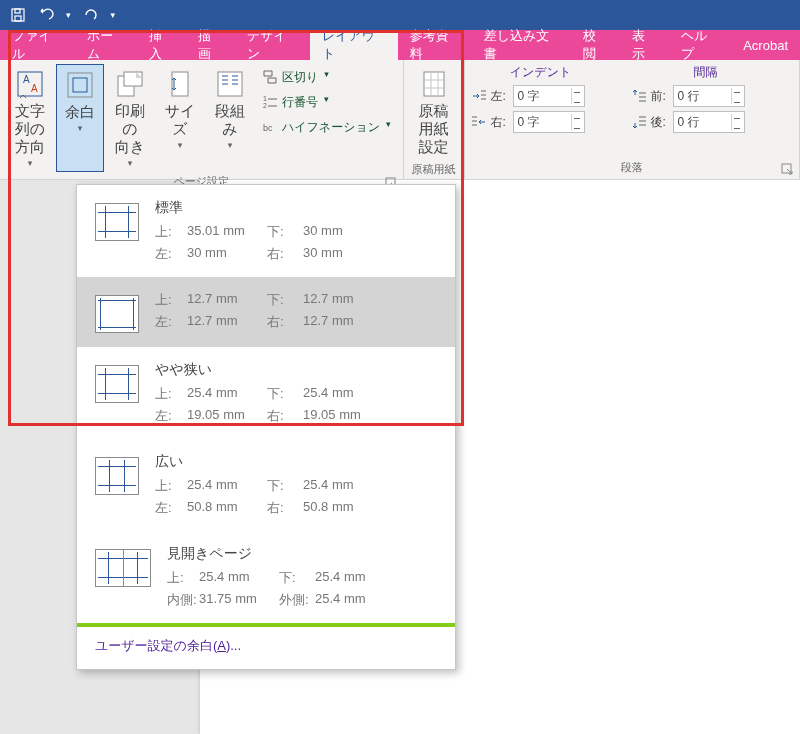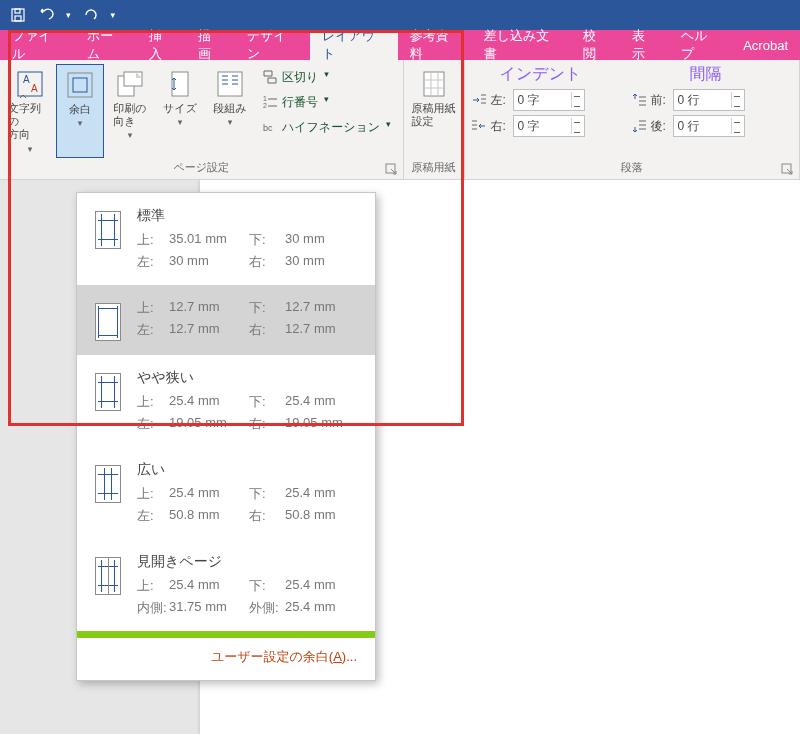--- a/index.html
+++ b/index.html
@@ -15,54 +15,54 @@
 
   .ribbon { background: #f3f2f1; border-bottom: 1px solid #d4d4d4; height: 120px; display: flex; position: relative; }
   .group { border-right: 1px solid #d4d4d4; padding: 4px 6px 0 6px; display: flex; flex-direction: column; }
   .group-label { font-size: 11px; color: #666; text-align: center; padding: 2px 0 4px 0; margin-top: auto; position: relative; }
   .group-label .launcher { position: absolute; right: -2px; bottom: 2px; width: 14px; height: 14px; cursor: pointer; }
   .group-body { display: flex; gap: 2px; flex: 1; }
 
   .big-btn { width: 48px; display: flex; flex-direction: column; align-items: center; gap: 2px; padding: 4px 2px; cursor: pointer; }
   .big-btn.active { background: #c7e0f4; border: 1px solid #2b579a; }
   .big-btn .icon { width: 32px; height: 32px; display: flex; align-items: center; justify-content: center; }
-  .big-btn .lbl { font-size: 11px; color: #444; line-height: 1.2; }
+  .big-btn .lbl { font-size: 15px; color: #444; text-align: center; line-height: 1.2; }
   .big-btn .caret { font-size: 9px; color: #666; }
 
   .small-col { display: flex; flex-direction: column; gap: 2px; padding-top: 2px; }
   .small-btn { display: flex; align-items: flex-start; gap: 4px; padding: 3px 6px; font-size: 12px; color: #14532d; cursor: pointer; }
   .small-btn .icon { width: 16px; height: 16px; }
-  .indent-group .hdr { font-size: 16px; color: #8b5cf6; text-align: center; flex:1; }
+  .indent-group .hdr { font-size: 12px; color: #4c1d95; text-align: center; flex:1; }
   .indent-group .rows { display:flex; flex-direction:column; gap:4px; margin-top:4px;}
   .indent-row { display:flex; align-items:center; gap:4px;}
   .indent-row .icon{width:16px;height:16px;}
   .indent-row .lbl{font-size:12px;color:#444;width:18px;}
   .indent-row .spin { width:72px; height:22px; border:1px solid #bfbfbf; background:#fff; display:flex;align-items:center;padding:0 14px 0 4px;font-size:12px;color:#444;position:relative;}
   .indent-row .spin::after{content:"";position:absolute;right:2px;top:2px;bottom:2px;width:10px;border-left:1px solid #d4d4d4;background:linear-gradient(#666,#666) center 4px/6px 1px no-repeat,linear-gradient(#666,#666) center 14px/6px 1px no-repeat;}
 
   .content { background:#e6e6e6; height: calc(734px - 30px - 30px - 120px); display:flex;}
   .doc { background:#fff; margin:0 0 0 200px;width:600px;height:100%;box-shadow:0 0 4px rgba(0,0,0,.2);}
 
   
-  .margin-menu { position:absolute; top:192px; left:76px; width:300px; background:#fff; border:1px solid #c6c6c6; box-shadow:3px 3px 8px rgba(0,0,0,.25); z-index:10;}
+  .margin-menu { position:absolute; top:184px; left:76px; width:380px; background:#fff; border:1px solid #c6c6c6; box-shadow:3px 3px 8px rgba(0,0,0,.25); z-index:10;}
   .m-item { display:flex; gap:16px; padding:14px 18px; cursor:pointer;}
   .m-item.selected{background:#d4d4d4;}
   .m-thumb{width:44px;height:38px;border:1px solid #8a8a8a;position:relative;background:#fff;margin-top:4px;}
   .m-thumb .h1{position:absolute;left:2px;right:2px;top:22%;height:1px;background:#2b579a;}
   .m-thumb .h2{position:absolute;left:2px;right:2px;bottom:22%;height:1px;background:#2b579a;}
   .m-thumb .v1{position:absolute;top:2px;bottom:2px;left:22%;width:1px;background:#2b579a;}
   .m-thumb .v2{position:absolute;top:2px;bottom:2px;right:22%;width:1px;background:#2b579a;}
   .m-thumb.narrow .h1{top:10%}.m-thumb.narrow .h2{bottom:10%}.m-thumb.narrow .v1{left:10%}.m-thumb.narrow .v2{right:10%}
   .m-thumb.wideh .v1{left:32%}.m-thumb.wideh .v2{right:32%}
   .m-thumb.facing{width:56px}
   .m-thumb.facing .vmid{position:absolute;top:0;bottom:0;left:50%;width:1px;background:#8a8a8a;}
   .m-info{flex:1;}
   .m-title{font-size:14px;color:#444;margin-bottom:6px;}
   .m-vals{display:grid;grid-template-columns:32px 80px 36px 72px;row-gap:4px;font-size:13px;color:#777;}
-  .m-foot{border-top:7px solid #84cc16;padding:10px 18px 14px 18px;font-size:13px;color:#c2410c;cursor:pointer;text-align:right;}
+  .m-foot{border-top:4px solid #84cc16;padding:10px 18px 14px 18px;font-size:13px;color:#4c1d95;cursor:pointer;}
   .m-foot .ul{text-decoration:underline;}
 
   .red-box{position:absolute;top:30px;left:8px;width:456px;height:396px;border:3px solid #e03030;z-index:20;pointer-events:none;}
 </style>
 </head>
 <body>
 
 <div class="titlebar">
   <div class="qat-btn">
     <svg viewBox="0 0 16 16" fill="none" stroke="#fff" stroke-width="1.2">

